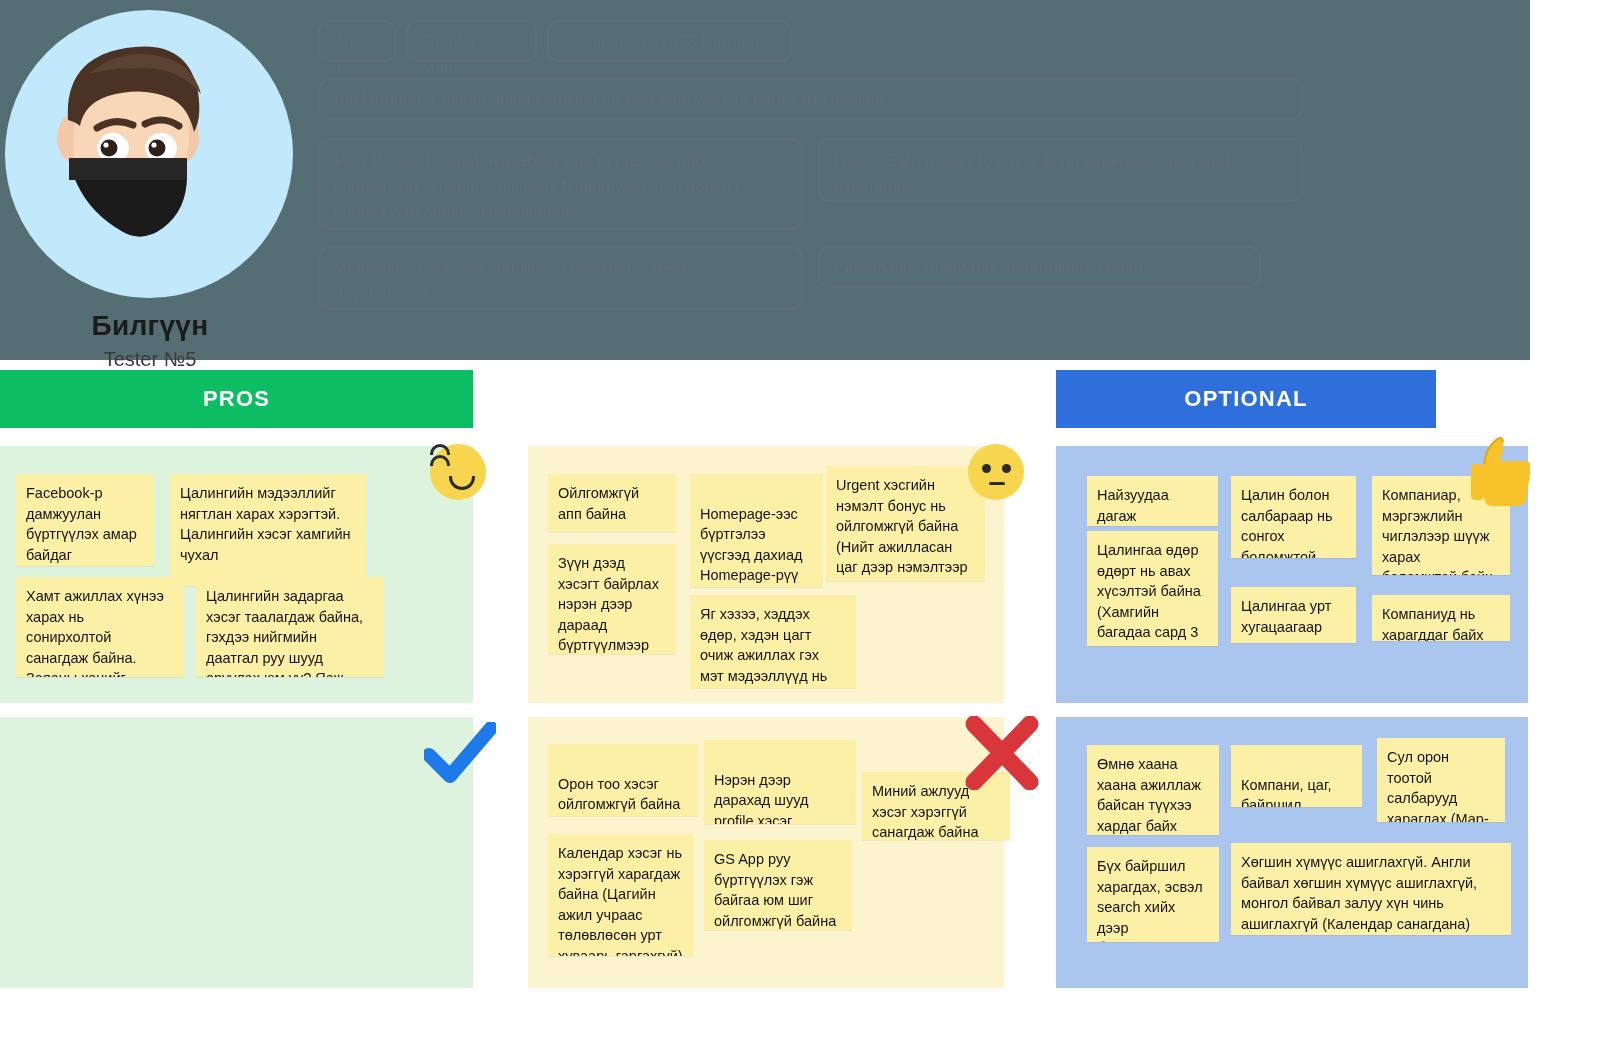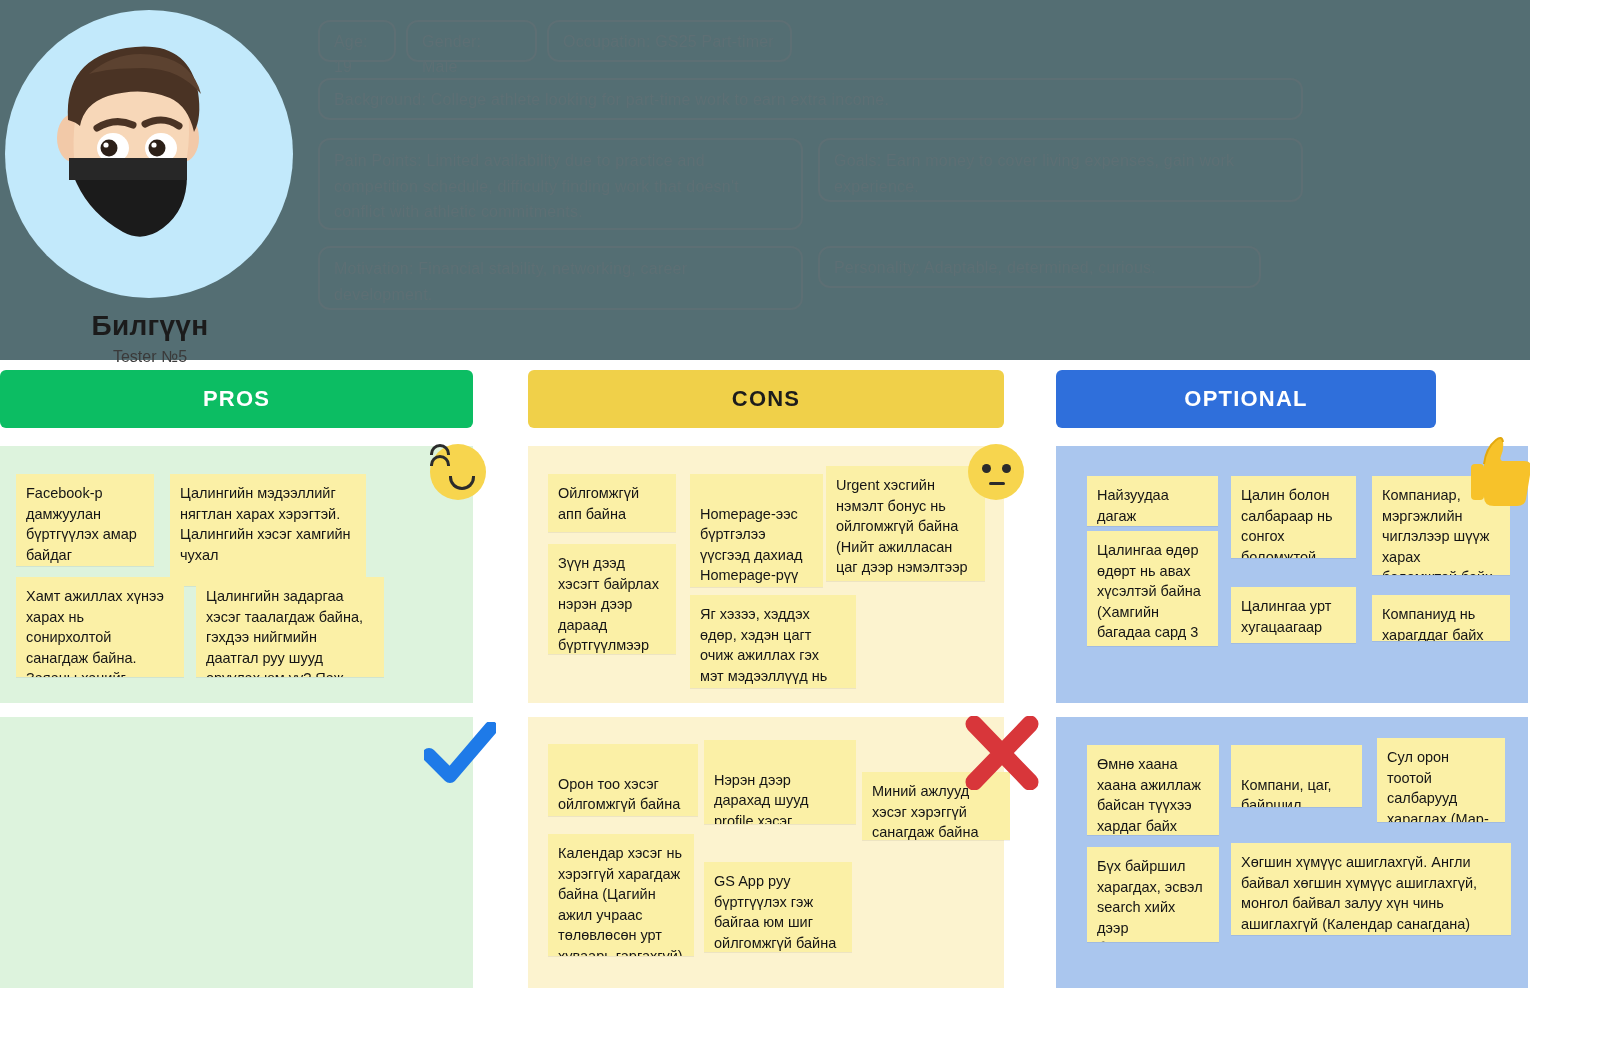--- a/index.html
+++ b/index.html
@@ -22,21 +22,21 @@
   .avatar-circle{
     position:absolute;left:0;top:0;width:288px;height:288px;border-radius:50%;
     background:#c2e9fb;overflow:hidden;
   }
   .persona-name{
     position:absolute;left:0;top:300px;width:290px;text-align:center;
     color:#1b1b1b;font-size:28px;font-weight:700;letter-spacing:.3px;
   }
   .persona-role{
     position:absolute;left:0;top:338px;width:290px;text-align:center;
-    color:#3a3a3a;font-size:16px;font-weight:400;
+    color:#3a3a3a;font-size:20px;font-weight:400;
   }
 
   
   .chip{
     position:absolute;border:2px solid #5d6f74;border-radius:12px;
     color:#5d6f74;font-size:16px;line-height:1.55;
     padding:8px 14px;box-sizing:border-box;
     letter-spacing:.2px;
   }
   .chip.tall{line-height:1.6;}
@@ -47,21 +47,21 @@
   #chip-background{left:318px;top:78px;width:985px;height:42px;}
   #chip-pain{left:318px;top:138px;width:485px;height:92px;}
   #chip-goals{left:818px;top:138px;width:485px;height:64px;}
   #chip-motivation{left:318px;top:246px;width:485px;height:64px;}
   #chip-personality{left:818px;top:246px;width:443px;height:42px;}
 
   
   .col-head{
     position:absolute;height:58px;color:#fff;
     font-size:22px;font-weight:700;letter-spacing:1.2px;
-    display:flex;align-items:center;justify-content:center;border-radius:6px;
+    display:flex;align-items:center;justify-content:center;
   }
   #head-pros{left:0;top:370px;width:473px;background:#0cbd63;}
   #head-cons{left:528px;top:370px;width:476px;background:#f0d049;color:#1c1c1c;}
   #head-optional{left:1056px;top:370px;width:380px;background:#2f6fdb;}
 
   .panel{position:absolute;box-sizing:border-box;}
   .panel.green{background:#ddf3dd;}
   .panel.yellow{background:#fcf3cf;}
   .panel.blue{background:#aac6ee;}
 
@@ -145,21 +145,20 @@
   <div class="chip" id="chip-age">Age: 19</div>
   <div class="chip" id="chip-gender">Gender: Male</div>
   <div class="chip" id="chip-occ">Occupation: GS25 Part-timer</div>
   <div class="chip" id="chip-background">Background: College athlete looking for part-time work to earn extra income.</div>
   <div class="chip tall" id="chip-pain">Pain Points: Limited availability due to practice and competition schedule, difficulty finding work that doesn't conflict with athletic commitments.</div>
   <div class="chip tall" id="chip-goals">Goals: Earn money to cover living expenses, gain work experience.</div>
   <div class="chip tall" id="chip-motivation">Motivation: Financial stability, networking, career development.</div>
   <div class="chip" id="chip-personality">Personality:  Adaptable, determined, curious.</div>
 
   <div class="col-head" id="head-pros">PROS</div>
-  <div class="col-head" id="head-cons">CONS</div>
   <div class="col-head" id="head-optional">OPTIONAL</div>
 
   <div class="panel green" id="panel-pros-1"></div>
   <div class="panel green" id="panel-pros-2"></div>
   <div class="panel yellow" id="panel-cons-1"></div>
   <div class="panel yellow" id="panel-cons-2"></div>
   <div class="panel blue" id="panel-opt-1"></div>
   <div class="panel blue" id="panel-opt-2"></div>
 
   <div class="note" style="left:16px;top:474px;width:138px;height:92px;">Facebook-p дамжуулан бүртгүүлэх амар байдаг</div>
@@ -175,21 +174,21 @@
   <div class="note" style="left:690px;top:595px;width:166px;height:93px;">Яг хэзээ, хэддэх өдөр, хэдэн цагт очиж ажиллах гэх мэт мэдээллүүд нь тодорхой харагдахгүй ойлгомжгүй байна</div>
   <div class="note" style="left:826px;top:466px;width:159px;height:115px;">Urgent хэсгийн нэмэлт бонус нь ойлгомжгүй байна (Нийт ажилласан цаг дээр нэмэлтээр 3,000 юм уу?)</div>
 
   <div class="note" style="left:548px;top:744px;width:150px;height:72px;">
     <span>Орон тоо хэсэг ойлгомжгүй байна (10/12)</span><span class="heart">❤</span>
   </div>
   <div class="note" style="left:548px;top:834px;width:146px;height:122px;">Календар хэсэг нь хэрэггүй харагдаж байна (Цагийн ажил учраас төлөвлөсөн урт хуваарь гаргахгүй)</div>
   <div class="note" style="left:704px;top:740px;width:152px;height:84px;">
     <span>Нэрэн дээр дарахад шууд profile хэсэг харагдах ёстой гэж бодож байна</span>
   </div>
-  <div class="note" style="left:704px;top:840px;width:148px;height:90px;margin-top:22px;">GS App руу бүртгүүлэх гэж байгаа юм шиг ойлгомжгүй байна</div>
+  <div class="note" style="left:704px;top:840px;width:148px;height:90px;">GS App руу бүртгүүлэх гэж байгаа юм шиг ойлгомжгүй байна</div>
   <div class="note" style="left:862px;top:772px;width:148px;height:68px;">Миний ажлууд хэсэг хэрэггүй санагдаж байна</div>
 
   <div class="note" style="left:1087px;top:476px;width:131px;height:50px;">Найзуудаа дагаж ажилладаг</div>
   <div class="note" style="left:1087px;top:531px;width:131px;height:115px;">Цалингаа өдөр өдөрт нь авах хүсэлтэй байна (Хамгийн багадаа сард 3 удаа хуваaж авах)</div>
   <div class="note" style="left:1231px;top:476px;width:125px;height:82px;">Цалин болон салбараар нь сонгох боломжтой байх</div>
   <div class="note" style="left:1231px;top:587px;width:125px;height:56px;">Цалингаа урт хугацаагаар хянах боломжтой байх</div>
   <div class="note" style="left:1372px;top:476px;width:138px;height:99px;">Компаниар, мэргэжлийн чиглэлээр шүүж харах боломжтой байх</div>
   <div class="note" style="left:1372px;top:595px;width:138px;height:46px;">Компаниуд нь харагддаг байх</div>
 
   <div class="note" style="left:1087px;top:745px;width:132px;height:90px;">Өмнө хаана хаана ажиллаж байсан түүхээ хардаг байх хэрэгтэй</div>

